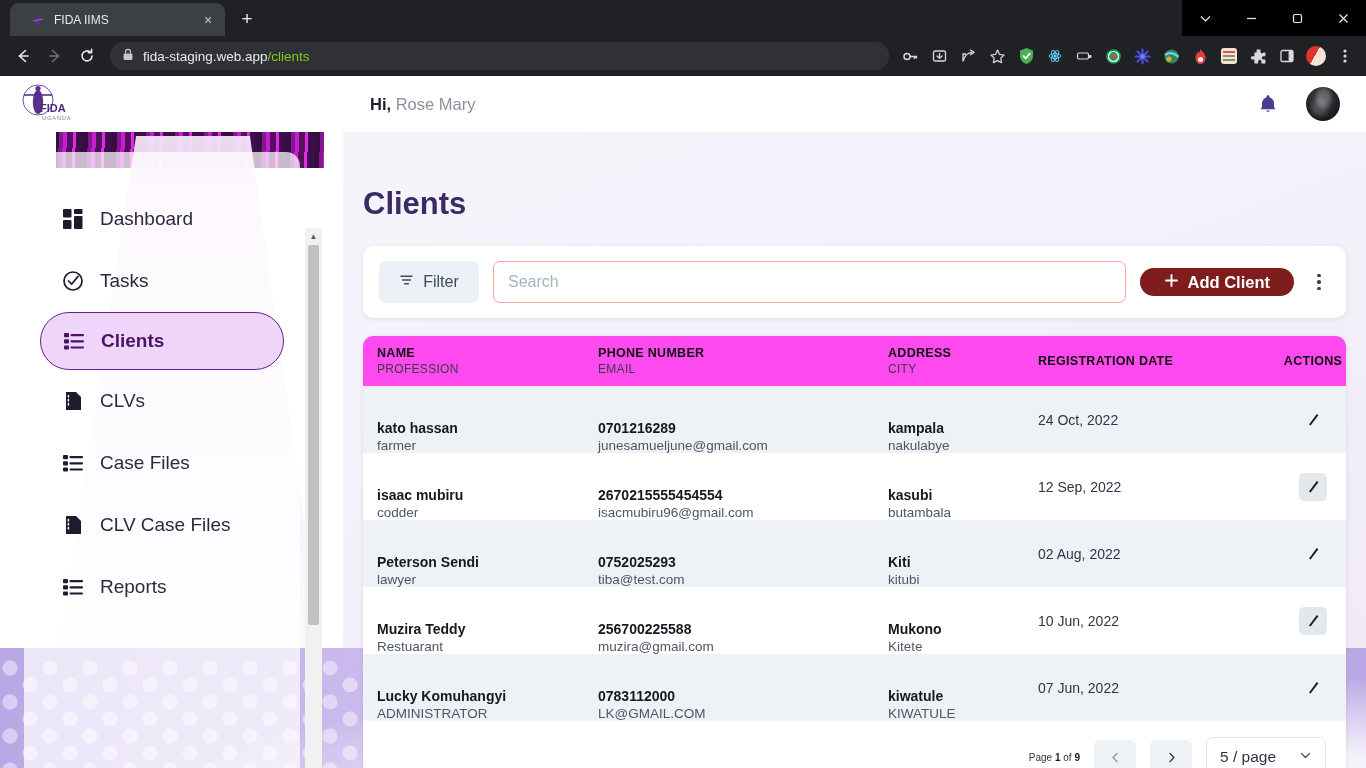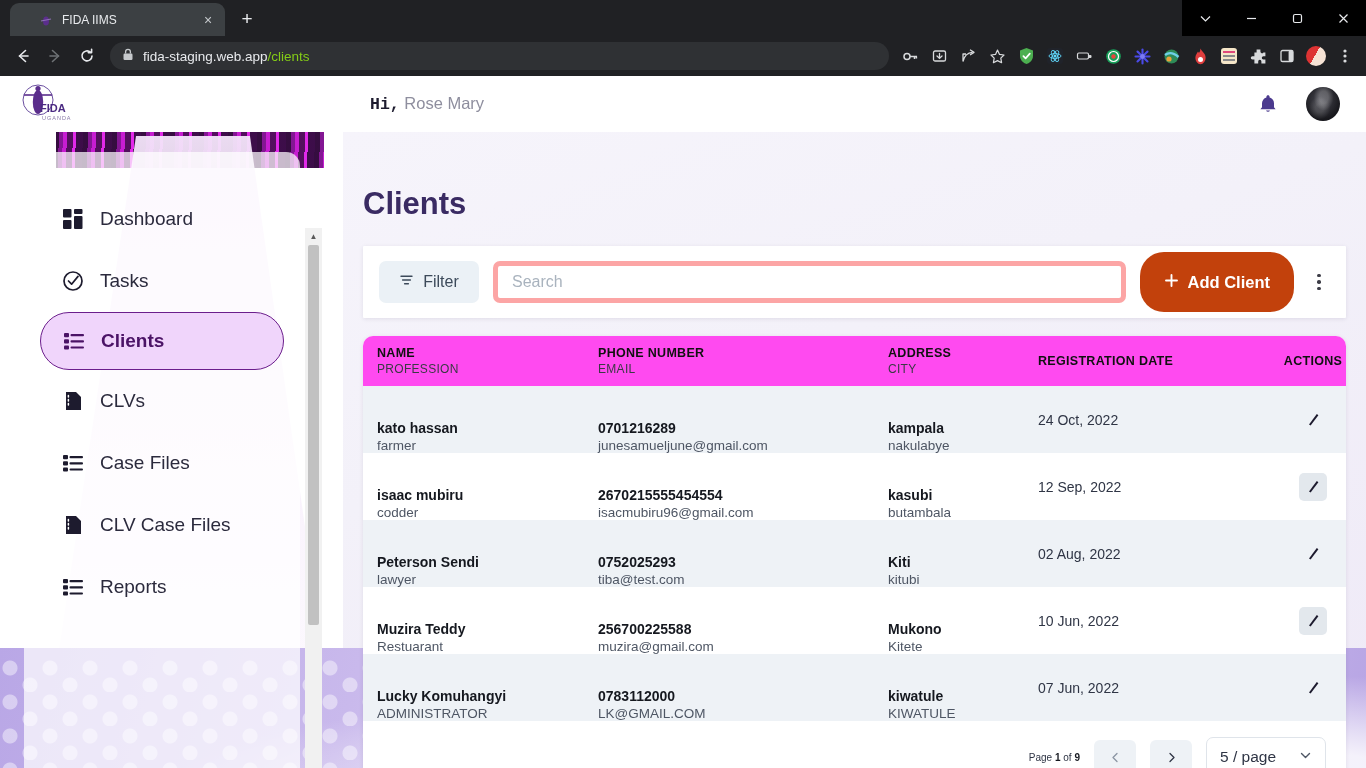--- a/index.html
+++ b/index.html
@@ -16,21 +16,21 @@
   .tabstrip {
     height: 36px; background: #202124;
     display: flex; align-items: flex-end; position: relative;
   }
   .tab {
     margin-left: 10px;
     width: 215px; height: 33px;
     background: #3C4043;
     border-radius: 9px 9px 0 0;
     display: flex; align-items: center;
-    padding: 0 8px 0 28px;
+    padding: 0 8px 0 20px;
     gap: 8px;
   }
   .tab-favicon {
     width: 16px; height: 16px; flex: none;
     display: flex; align-items: center; justify-content: center;
   }
   .tab-title {
     flex: 1; color: #E8EAED; font-size: 12px;
     white-space: nowrap; overflow: hidden; text-overflow: ellipsis;
   }
@@ -91,21 +91,21 @@
     background: #ffffff; overflow: hidden;
   }
 
   .app-header {
     position: absolute; left: 0; top: 0; width: 1366px; height: 56px;
     background: #ffffff; z-index: 6;
     display: flex; align-items: center;
   }
   .logo-wrap { width: 82px; display: flex; justify-content: center; margin-left: 6px; }
   .greet { margin-left: 282px; font-size: 16.5px; color: #8E8E9E; }
-  .greet b { color: #1D1B2E; font-family: Liberation Mono, monospace; }
+  .greet b { color: #1D1B2E; }
   .header-right {
     position: absolute; right: 26px; top: 0; height: 56px;
     display: flex; align-items: center; gap: 26px;
   }
   .bell { width: 24px; height: 24px; }
   .user-avatar {
     width: 34px; height: 34px; border-radius: 50%;
     background: radial-gradient(circle at 45% 38%, #4a4a52 0%, #17171c 70%);
     overflow: hidden; position: relative;
   }
@@ -194,44 +194,44 @@
 
   
   .main { position: absolute; left: 343px; top: 56px; width: 1023px; height: 636px; z-index: 2; }
   .page-title {
     margin: 54px 0 0 20px;
     font-size: 31px; font-weight: bold; color: #3A2B63;
   }
 
   .card {
     margin: 24px 20px 0 20px;
-    background: #fff; border-radius: 1px;
+    background: #fff; border-radius: 10px;
     box-shadow: 0 1px 4px rgba(40,30,70,.10);
     height: 72px;
     display: flex; align-items: center; padding: 0 16px; gap: 14px;
   }
   .filter-btn {
     width: 100px; height: 42px; background: #EBF1F6; border-radius: 7px;
     display: flex; align-items: center; justify-content: center; gap: 9px;
     font-size: 16px; color: #3C4A5A;
   }
   .search-box {
     flex: 1; height: 42px;
-    border: 5px solid #fca5a5; border-radius: 7px;
+    border: 1px solid #fca5a5; border-radius: 7px;
     display: flex; align-items: center; padding: 0 14px;
   }
   .search-box input {
     border: 0; outline: 0; width: 100%; font-size: 16px;
     font-family: "Liberation Sans", sans-serif; color: #2B2A3D;
     background: transparent;
   }
   .search-box input::placeholder { color: #A9B3BE; }
   .add-btn {
-    height: 60px; padding: 4px 24px; border-radius: 24px;
-    background: #c2410c; color: #fff;
+    height: 28px; padding: 4px 24px; border-radius: 24px;
+    background: #7f1d1d; color: #fff;
     display: flex; align-items: center; gap: 9px;
     font-size: 16.5px; font-weight: bold;
   }
   .kebab {
     width: 22px; height: 38px;
     display: flex; flex-direction: column; align-items: center; justify-content: center; gap: 3px;
   }
   .kebab i { width: 3.5px; height: 3.5px; border-radius: 50%; background: #3C3C46; display: block; }
 
   .table-wrap {

